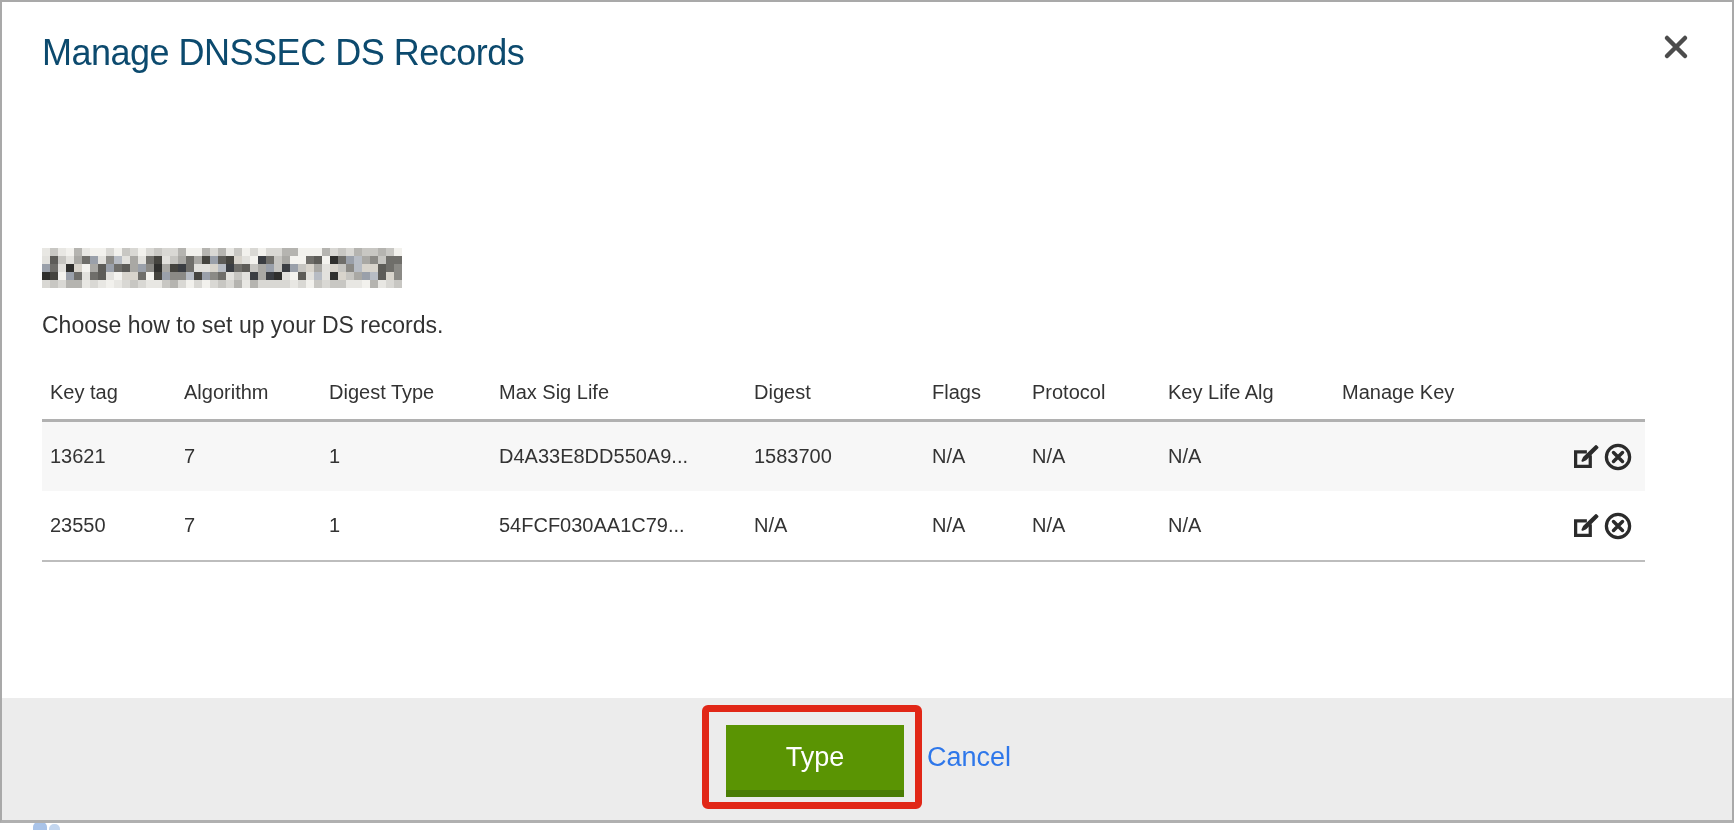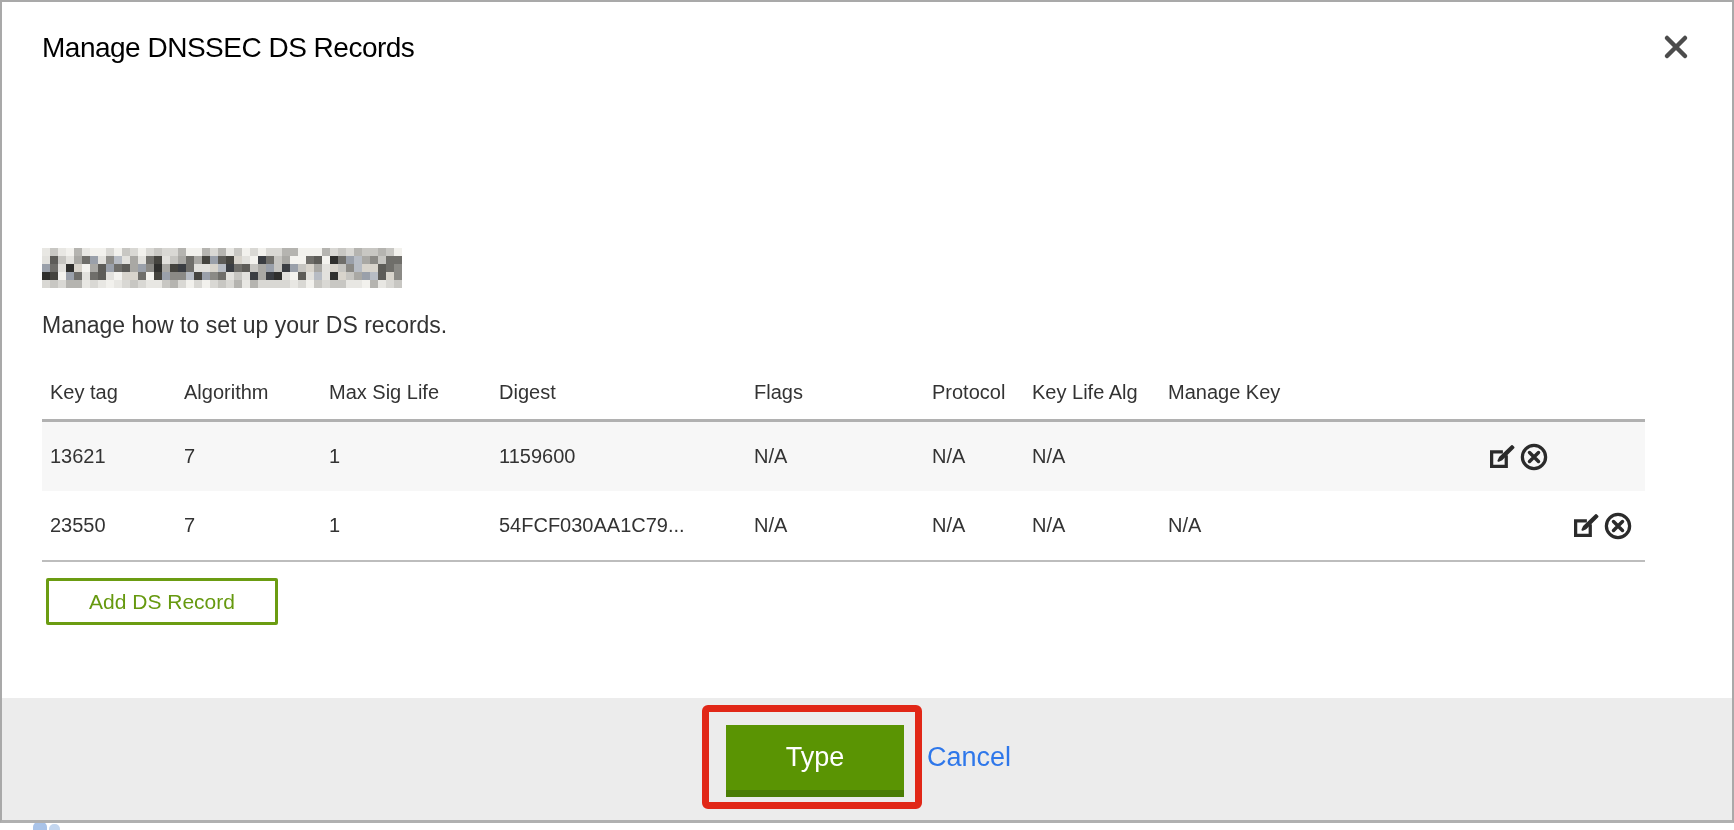--- a/index.html
+++ b/index.html
@@ -7,21 +7,21 @@
   .stage { position:relative; width:1734px; height:830px; overflow:hidden; background:#fff; }
 
   
   .page-behind { position:absolute; left:0; right:0; bottom:0; height:9px; background:#fff; }
   .behind-mark { position:absolute; left:33px; bottom:0; width:14px; height:8px; background:#a9c3e8; border-radius:5px 5px 0 0; }
   .behind-mark2 { position:absolute; left:49px; bottom:0; width:11px; height:6px; background:#c3d6ef; border-radius:5px 5px 0 0; }
 
   .modal { position:absolute; left:0; top:0; width:1734px; height:823px; background:#fff;
            border:2px solid #a9a9a9; border-bottom:3px solid #b0b0b0; }
 
-  .title { position:absolute; left:40px; top:30px; font-size:28px; font-weight:400; letter-spacing:-.5px; color:#000000; }
+  .title { position:absolute; left:40px; top:30px; font-size:36px; font-weight:400; letter-spacing:-.5px; color:#0c4a6e; }
 
   .close-btn { position:absolute; left:1655px; top:26px; width:38px; height:38px; background:none; border:none; cursor:pointer; }
   .close-btn svg { display:block; }
 
   .mosaic { position:absolute; left:40px; top:246px; width:360px; height:40px; line-height:0; font-size:0; }
   .mosaic i { display:inline-block; width:8px; height:8px; }
 
   .instruction { position:absolute; left:40px; top:310px; font-size:23px; color:#333; }
 
   
@@ -65,42 +65,44 @@
     <h1 class="title">Manage DNSSEC DS Records</h1>
 
     <button class="close-btn" aria-label="Close">
       <svg width="38" height="38" viewBox="0 0 38 38">
         <path d="M10 10 L28 28 M28 10 L10 28" stroke="#4c4c4c" stroke-width="4.5" stroke-linecap="round" fill="none"></path>
       </svg>
     </button>
 
     <div class="mosaic" style="width: 360px; height: 40px;"><i style="background: rgb(232, 231, 227); height: 8px; width: 8px;"></i><i style="background: rgb(200, 199, 195); height: 8px; width: 8px;"></i><i style="background: rgb(232, 231, 227); height: 8px; width: 8px;"></i><i style="background: rgb(242, 241, 237); height: 8px; width: 8px;"></i><i style="background: rgb(181, 180, 176); height: 8px; width: 8px;"></i><i style="background: rgb(232, 231, 227); height: 8px; width: 8px;"></i><i style="background: rgb(242, 241, 237); height: 8px; width: 8px;"></i><i style="background: rgb(242, 241, 237); height: 8px; width: 8px;"></i><i style="background: rgb(217, 216, 212); height: 8px; width: 8px;"></i><i style="background: rgb(242, 241, 237); height: 8px; width: 8px;"></i><i style="background: rgb(200, 199, 195); height: 8px; width: 8px;"></i><i style="background: rgb(217, 216, 212); height: 8px; width: 8px;"></i><i style="background: rgb(242, 241, 237); height: 8px; width: 8px;"></i><i style="background: rgb(217, 216, 212); height: 8px; width: 8px;"></i><i style="background: rgb(200, 199, 195); height: 8px; width: 8px;"></i><i style="background: rgb(217, 216, 212); height: 8px; width: 8px;"></i><i style="background: rgb(217, 216, 212); height: 8px; width: 8px;"></i><i style="background: rgb(181, 180, 176); height: 8px; width: 8px;"></i><i style="background: rgb(242, 241, 237); height: 8px; width: 8px;"></i><i style="background: rgb(242, 241, 237); height: 8px; width: 8px;"></i><i style="background: rgb(181, 180, 176); height: 8px; width: 8px;"></i><i style="background: rgb(217, 216, 212); height: 8px; width: 8px;"></i><i style="background: rgb(181, 180, 176); height: 8px; width: 8px;"></i><i style="background: rgb(232, 231, 227); height: 8px; width: 8px;"></i><i style="background: rgb(200, 199, 195); height: 8px; width: 8px;"></i><i style="background: rgb(242, 241, 237); height: 8px; width: 8px;"></i><i style="background: rgb(217, 216, 212); height: 8px; width: 8px;"></i><i style="background: rgb(242, 241, 237); height: 8px; width: 8px;"></i><i style="background: rgb(217, 216, 212); height: 8px; width: 8px;"></i><i style="background: rgb(217, 216, 212); height: 8px; width: 8px;"></i><i style="background: rgb(181, 180, 176); height: 8px; width: 8px;"></i><i style="background: rgb(181, 180, 176); height: 8px; width: 8px;"></i><i style="background: rgb(242, 241, 237); height: 8px; width: 8px;"></i><i style="background: rgb(242, 241, 237); height: 8px; width: 8px;"></i><i style="background: rgb(242, 241, 237); height: 8px; width: 8px;"></i><i style="background: rgb(181, 180, 176); height: 8px; width: 8px;"></i><i style="background: rgb(217, 216, 212); height: 8px; width: 8px;"></i><i style="background: rgb(200, 199, 195); height: 8px; width: 8px;"></i><i style="background: rgb(217, 216, 212); height: 8px; width: 8px;"></i><i style="background: rgb(181, 180, 176); height: 8px; width: 8px;"></i><i style="background: rgb(200, 199, 195); height: 8px; width: 8px;"></i><i style="background: rgb(200, 199, 195); height: 8px; width: 8px;"></i><i style="background: rgb(181, 180, 176); height: 8px; width: 8px;"></i><i style="background: rgb(200, 199, 195); height: 8px; width: 8px;"></i><i style="background: rgb(242, 241, 237); height: 8px; width: 8px;"></i><i style="background: rgb(226, 225, 221); height: 8px; width: 8px;"></i><i style="background: rgb(93, 92, 88); height: 8px; width: 8px;"></i><i style="background: rgb(198, 197, 193); height: 8px; width: 8px;"></i><i style="background: rgb(226, 225, 221); height: 8px; width: 8px;"></i><i style="background: rgb(169, 168, 164); height: 8px; width: 8px;"></i><i style="background: rgb(111, 110, 106); height: 8px; width: 8px;"></i><i style="background: rgb(154, 160, 170); height: 8px; width: 8px;"></i><i style="background: rgb(226, 225, 221); height: 8px; width: 8px;"></i><i style="background: rgb(139, 138, 134); height: 8px; width: 8px;"></i><i style="background: rgb(183, 188, 196); height: 8px; width: 8px;"></i><i style="background: rgb(226, 225, 221); height: 8px; width: 8px;"></i><i style="background: rgb(169, 168, 164); height: 8px; width: 8px;"></i><i style="background: rgb(226, 225, 221); height: 8px; width: 8px;"></i><i style="background: rgb(111, 110, 106); height: 8px; width: 8px;"></i><i style="background: rgb(69, 68, 63); height: 8px; width: 8px;"></i><i style="background: rgb(226, 225, 221); height: 8px; width: 8px;"></i><i style="background: rgb(198, 197, 193); height: 8px; width: 8px;"></i><i style="background: rgb(169, 168, 164); height: 8px; width: 8px;"></i><i style="background: rgb(111, 110, 106); height: 8px; width: 8px;"></i><i style="background: rgb(169, 168, 164); height: 8px; width: 8px;"></i><i style="background: rgb(69, 68, 63); height: 8px; width: 8px;"></i><i style="background: rgb(154, 160, 170); height: 8px; width: 8px;"></i><i style="background: rgb(93, 92, 88); height: 8px; width: 8px;"></i><i style="background: rgb(69, 68, 63); height: 8px; width: 8px;"></i><i style="background: rgb(216, 212, 204); height: 8px; width: 8px;"></i><i style="background: rgb(226, 225, 221); height: 8px; width: 8px;"></i><i style="background: rgb(244, 243, 239); height: 8px; width: 8px;"></i><i style="background: rgb(58, 61, 66); height: 8px; width: 8px;"></i><i style="background: rgb(111, 110, 106); height: 8px; width: 8px;"></i><i style="background: rgb(198, 197, 193); height: 8px; width: 8px;"></i><i style="background: rgb(169, 168, 164); height: 8px; width: 8px;"></i><i style="background: rgb(244, 243, 239); height: 8px; width: 8px;"></i><i style="background: rgb(244, 243, 239); height: 8px; width: 8px;"></i><i style="background: rgb(111, 110, 106); height: 8px; width: 8px;"></i><i style="background: rgb(93, 92, 88); height: 8px; width: 8px;"></i><i style="background: rgb(244, 243, 239); height: 8px; width: 8px;"></i><i style="background: rgb(47, 47, 45); height: 8px; width: 8px;"></i><i style="background: rgb(111, 110, 106); height: 8px; width: 8px;"></i><i style="background: rgb(154, 160, 170); height: 8px; width: 8px;"></i><i style="background: rgb(183, 188, 196); height: 8px; width: 8px;"></i><i style="background: rgb(169, 168, 164); height: 8px; width: 8px;"></i><i style="background: rgb(139, 138, 134); height: 8px; width: 8px;"></i><i style="background: rgb(198, 197, 193); height: 8px; width: 8px;"></i><i style="background: rgb(111, 110, 106); height: 8px; width: 8px;"></i><i style="background: rgb(111, 110, 106); height: 8px; width: 8px;"></i><i style="background: rgb(154, 160, 170); height: 8px; width: 8px;"></i><i style="background: rgb(111, 110, 106); height: 8px; width: 8px;"></i><i style="background: rgb(226, 225, 221); height: 8px; width: 8px;"></i><i style="background: rgb(47, 47, 45); height: 8px; width: 8px;"></i><i style="background: rgb(216, 212, 204); height: 8px; width: 8px;"></i><i style="background: rgb(244, 243, 239); height: 8px; width: 8px;"></i><i style="background: rgb(169, 168, 164); height: 8px; width: 8px;"></i><i style="background: rgb(93, 92, 88); height: 8px; width: 8px;"></i><i style="background: rgb(154, 160, 170); height: 8px; width: 8px;"></i><i style="background: rgb(111, 110, 106); height: 8px; width: 8px;"></i><i style="background: rgb(93, 92, 88); height: 8px; width: 8px;"></i><i style="background: rgb(169, 168, 164); height: 8px; width: 8px;"></i><i style="background: rgb(154, 160, 170); height: 8px; width: 8px;"></i><i style="background: rgb(139, 138, 134); height: 8px; width: 8px;"></i><i style="background: rgb(47, 47, 45); height: 8px; width: 8px;"></i><i style="background: rgb(169, 168, 164); height: 8px; width: 8px;"></i><i style="background: rgb(69, 68, 63); height: 8px; width: 8px;"></i><i style="background: rgb(58, 61, 66); height: 8px; width: 8px;"></i><i style="background: rgb(111, 110, 106); height: 8px; width: 8px;"></i><i style="background: rgb(226, 225, 221); height: 8px; width: 8px;"></i><i style="background: rgb(226, 225, 221); height: 8px; width: 8px;"></i><i style="background: rgb(216, 212, 204); height: 8px; width: 8px;"></i><i style="background: rgb(183, 188, 196); height: 8px; width: 8px;"></i><i style="background: rgb(58, 61, 66); height: 8px; width: 8px;"></i><i style="background: rgb(111, 110, 106); height: 8px; width: 8px;"></i><i style="background: rgb(93, 92, 88); height: 8px; width: 8px;"></i><i style="background: rgb(198, 197, 193); height: 8px; width: 8px;"></i><i style="background: rgb(169, 168, 164); height: 8px; width: 8px;"></i><i style="background: rgb(154, 160, 170); height: 8px; width: 8px;"></i><i style="background: rgb(198, 197, 193); height: 8px; width: 8px;"></i><i style="background: rgb(58, 61, 66); height: 8px; width: 8px;"></i><i style="background: rgb(154, 160, 170); height: 8px; width: 8px;"></i><i style="background: rgb(198, 197, 193); height: 8px; width: 8px;"></i><i style="background: rgb(216, 212, 204); height: 8px; width: 8px;"></i><i style="background: rgb(169, 168, 164); height: 8px; width: 8px;"></i><i style="background: rgb(226, 225, 221); height: 8px; width: 8px;"></i><i style="background: rgb(216, 212, 204); height: 8px; width: 8px;"></i><i style="background: rgb(198, 197, 193); height: 8px; width: 8px;"></i><i style="background: rgb(139, 138, 134); height: 8px; width: 8px;"></i><i style="background: rgb(183, 188, 196); height: 8px; width: 8px;"></i><i style="background: rgb(216, 212, 204); height: 8px; width: 8px;"></i><i style="background: rgb(216, 212, 204); height: 8px; width: 8px;"></i><i style="background: rgb(93, 92, 88); height: 8px; width: 8px;"></i><i style="background: rgb(111, 110, 106); height: 8px; width: 8px;"></i><i style="background: rgb(139, 138, 134); height: 8px; width: 8px;"></i><i style="background: rgb(47, 47, 45); height: 8px; width: 8px;"></i><i style="background: rgb(69, 68, 63); height: 8px; width: 8px;"></i><i style="background: rgb(244, 243, 239); height: 8px; width: 8px;"></i><i style="background: rgb(154, 160, 170); height: 8px; width: 8px;"></i><i style="background: rgb(111, 110, 106); height: 8px; width: 8px;"></i><i style="background: rgb(226, 225, 221); height: 8px; width: 8px;"></i><i style="background: rgb(111, 110, 106); height: 8px; width: 8px;"></i><i style="background: rgb(93, 92, 88); height: 8px; width: 8px;"></i><i style="background: rgb(226, 225, 221); height: 8px; width: 8px;"></i><i style="background: rgb(244, 243, 239); height: 8px; width: 8px;"></i><i style="background: rgb(216, 212, 204); height: 8px; width: 8px;"></i><i style="background: rgb(216, 212, 204); height: 8px; width: 8px;"></i><i style="background: rgb(111, 110, 106); height: 8px; width: 8px;"></i><i style="background: rgb(244, 243, 239); height: 8px; width: 8px;"></i><i style="background: rgb(69, 68, 63); height: 8px; width: 8px;"></i><i style="background: rgb(154, 160, 170); height: 8px; width: 8px;"></i><i style="background: rgb(139, 138, 134); height: 8px; width: 8px;"></i><i style="background: rgb(139, 138, 134); height: 8px; width: 8px;"></i><i style="background: rgb(183, 188, 196); height: 8px; width: 8px;"></i><i style="background: rgb(69, 68, 63); height: 8px; width: 8px;"></i><i style="background: rgb(154, 160, 170); height: 8px; width: 8px;"></i><i style="background: rgb(139, 138, 134); height: 8px; width: 8px;"></i><i style="background: rgb(111, 110, 106); height: 8px; width: 8px;"></i><i style="background: rgb(226, 225, 221); height: 8px; width: 8px;"></i><i style="background: rgb(198, 197, 193); height: 8px; width: 8px;"></i><i style="background: rgb(226, 225, 221); height: 8px; width: 8px;"></i><i style="background: rgb(58, 61, 66); height: 8px; width: 8px;"></i><i style="background: rgb(169, 168, 164); height: 8px; width: 8px;"></i><i style="background: rgb(58, 61, 66); height: 8px; width: 8px;"></i><i style="background: rgb(47, 47, 45); height: 8px; width: 8px;"></i><i style="background: rgb(226, 225, 221); height: 8px; width: 8px;"></i><i style="background: rgb(244, 243, 239); height: 8px; width: 8px;"></i><i style="background: rgb(93, 92, 88); height: 8px; width: 8px;"></i><i style="background: rgb(226, 225, 221); height: 8px; width: 8px;"></i><i style="background: rgb(183, 188, 196); height: 8px; width: 8px;"></i><i style="background: rgb(226, 225, 221); height: 8px; width: 8px;"></i><i style="background: rgb(47, 47, 45); height: 8px; width: 8px;"></i><i style="background: rgb(216, 212, 204); height: 8px; width: 8px;"></i><i style="background: rgb(198, 197, 193); height: 8px; width: 8px;"></i><i style="background: rgb(169, 168, 164); height: 8px; width: 8px;"></i><i style="background: rgb(154, 160, 170); height: 8px; width: 8px;"></i><i style="background: rgb(183, 188, 196); height: 8px; width: 8px;"></i><i style="background: rgb(93, 92, 88); height: 8px; width: 8px;"></i><i style="background: rgb(216, 212, 204); height: 8px; width: 8px;"></i><i style="background: rgb(139, 138, 134); height: 8px; width: 8px;"></i><i style="background: rgb(217, 216, 212); height: 8px; width: 8px;"></i><i style="background: rgb(200, 199, 195); height: 8px; width: 8px;"></i><i style="background: rgb(217, 216, 212); height: 8px; width: 8px;"></i><i style="background: rgb(181, 180, 176); height: 8px; width: 8px;"></i><i style="background: rgb(181, 180, 176); height: 8px; width: 8px;"></i><i style="background: rgb(232, 231, 227); height: 8px; width: 8px;"></i><i style="background: rgb(217, 216, 212); height: 8px; width: 8px;"></i><i style="background: rgb(232, 231, 227); height: 8px; width: 8px;"></i><i style="background: rgb(242, 241, 237); height: 8px; width: 8px;"></i><i style="background: rgb(232, 231, 227); height: 8px; width: 8px;"></i><i style="background: rgb(217, 216, 212); height: 8px; width: 8px;"></i><i style="background: rgb(200, 199, 195); height: 8px; width: 8px;"></i><i style="background: rgb(217, 216, 212); height: 8px; width: 8px;"></i><i style="background: rgb(232, 231, 227); height: 8px; width: 8px;"></i><i style="background: rgb(232, 231, 227); height: 8px; width: 8px;"></i><i style="background: rgb(200, 199, 195); height: 8px; width: 8px;"></i><i style="background: rgb(181, 180, 176); height: 8px; width: 8px;"></i><i style="background: rgb(217, 216, 212); height: 8px; width: 8px;"></i><i style="background: rgb(242, 241, 237); height: 8px; width: 8px;"></i><i style="background: rgb(217, 216, 212); height: 8px; width: 8px;"></i><i style="background: rgb(242, 241, 237); height: 8px; width: 8px;"></i><i style="background: rgb(217, 216, 212); height: 8px; width: 8px;"></i><i style="background: rgb(200, 199, 195); height: 8px; width: 8px;"></i><i style="background: rgb(217, 216, 212); height: 8px; width: 8px;"></i><i style="background: rgb(181, 180, 176); height: 8px; width: 8px;"></i><i style="background: rgb(232, 231, 227); height: 8px; width: 8px;"></i><i style="background: rgb(181, 180, 176); height: 8px; width: 8px;"></i><i style="background: rgb(217, 216, 212); height: 8px; width: 8px;"></i><i style="background: rgb(217, 216, 212); height: 8px; width: 8px;"></i><i style="background: rgb(217, 216, 212); height: 8px; width: 8px;"></i><i style="background: rgb(217, 216, 212); height: 8px; width: 8px;"></i><i style="background: rgb(232, 231, 227); height: 8px; width: 8px;"></i><i style="background: rgb(217, 216, 212); height: 8px; width: 8px;"></i><i style="background: rgb(242, 241, 237); height: 8px; width: 8px;"></i><i style="background: rgb(200, 199, 195); height: 8px; width: 8px;"></i><i style="background: rgb(217, 216, 212); height: 8px; width: 8px;"></i><i style="background: rgb(200, 199, 195); height: 8px; width: 8px;"></i><i style="background: rgb(200, 199, 195); height: 8px; width: 8px;"></i><i style="background: rgb(232, 231, 227); height: 8px; width: 8px;"></i><i style="background: rgb(232, 231, 227); height: 8px; width: 8px;"></i><i style="background: rgb(242, 241, 237); height: 8px; width: 8px;"></i><i style="background: rgb(181, 180, 176); height: 8px; width: 8px;"></i><i style="background: rgb(232, 231, 227); height: 8px; width: 8px;"></i><i style="background: rgb(217, 216, 212); height: 8px; width: 8px;"></i><i style="background: rgb(200, 199, 195); height: 8px; width: 8px;"></i></div>
 
-    <p class="instruction">Manage how to set up your DS records.</p>
+    <p class="instruction">Choose how to set up your DS records.</p>
 
     <div class="ds-table">
       <div class="tgrid thead">
         <div class="th c1">Key tag</div>
         <div class="th">Algorithm</div>
+        <div class="th">Digest Type</div>
         <div class="th">Max Sig Life</div>
         <div class="th">Digest</div>
         <div class="th">Flags</div>
         <div class="th">Protocol</div>
         <div class="th">Key Life Alg</div>
         <div class="th">Manage Key</div>
         <div class="th"></div>
       </div>
 
       <div class="tbody">
 
         <div class="tgrid trow alt">
           <div class="td c1">13621</div>
           <div class="td">7</div>
           <div class="td">1</div>
-          <div class="td">1159600</div>
+          <div class="td">D4A33E8DD550A9...</div>
+          <div class="td">1583700</div>
           <div class="td">N/A</div>
           <div class="td">N/A</div>
           <div class="td">N/A</div>
           <div class="td"></div>
           <div class="td actions">
             <button class="icon-btn" aria-label="Edit">
               <svg width="30" height="30" viewBox="0 0 24 24">
                 <path d="M16.2 10.5 V19.5 H4.5 V7.8 H13.5" fill="none" stroke="#2b2b2b" stroke-width="2.6"></path>
                 <path d="M20.8 3.2 L22 4.4 L12.6 13.8 L10 15 L11.2 12.4 Z" fill="#2b2b2b" stroke="#2b2b2b" stroke-width="1.6" stroke-linejoin="round"></path>
               </svg>
@@ -136,21 +138,20 @@
                 <circle cx="12" cy="12" r="9.3" fill="none" stroke="#2b2b2b" stroke-width="2.6"></circle>
                 <path d="M8.4 8.4 L15.6 15.6 M15.6 8.4 L8.4 15.6" stroke="#2b2b2b" stroke-width="2.8" stroke-linecap="round"></path>
               </svg>
             </button>
           </div>
         </div>
 
       </div>
     </div>
 
-    <button class="add-btn">Add DS Record</button>
 
     <div class="footer">
       <div class="annotation">
         <button class="save-btn">Type</button>
       </div>
       <a class="cancel-link">Cancel</a>
     </div>
 
   </div>
 </div>

